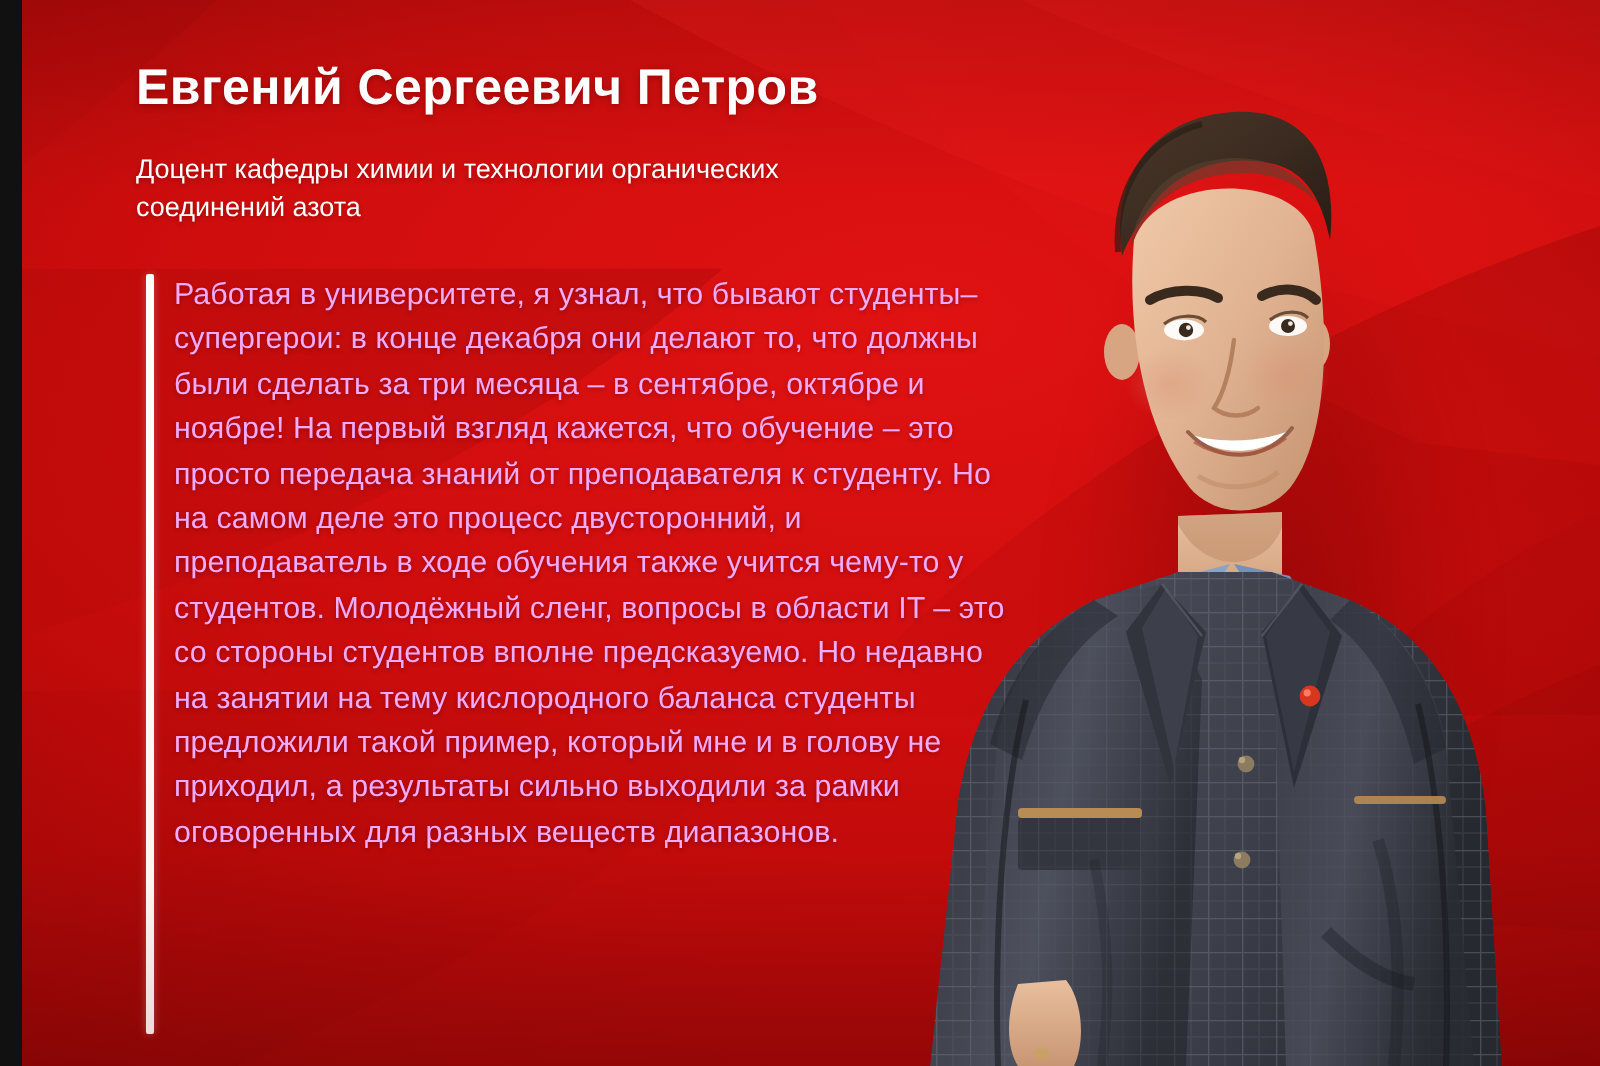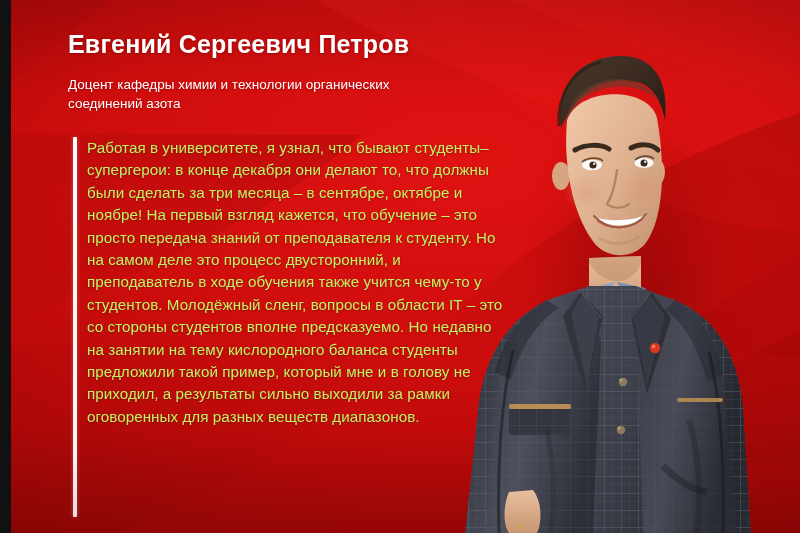--- a/index.html
+++ b/index.html
@@ -64,21 +64,21 @@
     flex:0 0 4px;
     background:linear-gradient(180deg,#ffffff 0%,#fdf4f4 80%,#f0dada 100%);
     border-radius:1px;
     box-shadow:0 0 4px rgba(255,255,255,.25);
   }
   .quote-text{
     margin:0;
     padding:0 0 0 10px;
     font-size:15.2px;
     line-height:22.4px;
-    color:#bef264;
+    color:#f0abfc;
     font-weight:400;
     letter-spacing:.05px;
     text-shadow:0 1px 2px rgba(90,0,0,.40);
     white-space:pre-line;
   }
 
   
   .portrait{
     position:absolute;
     left:440px;top:0;

